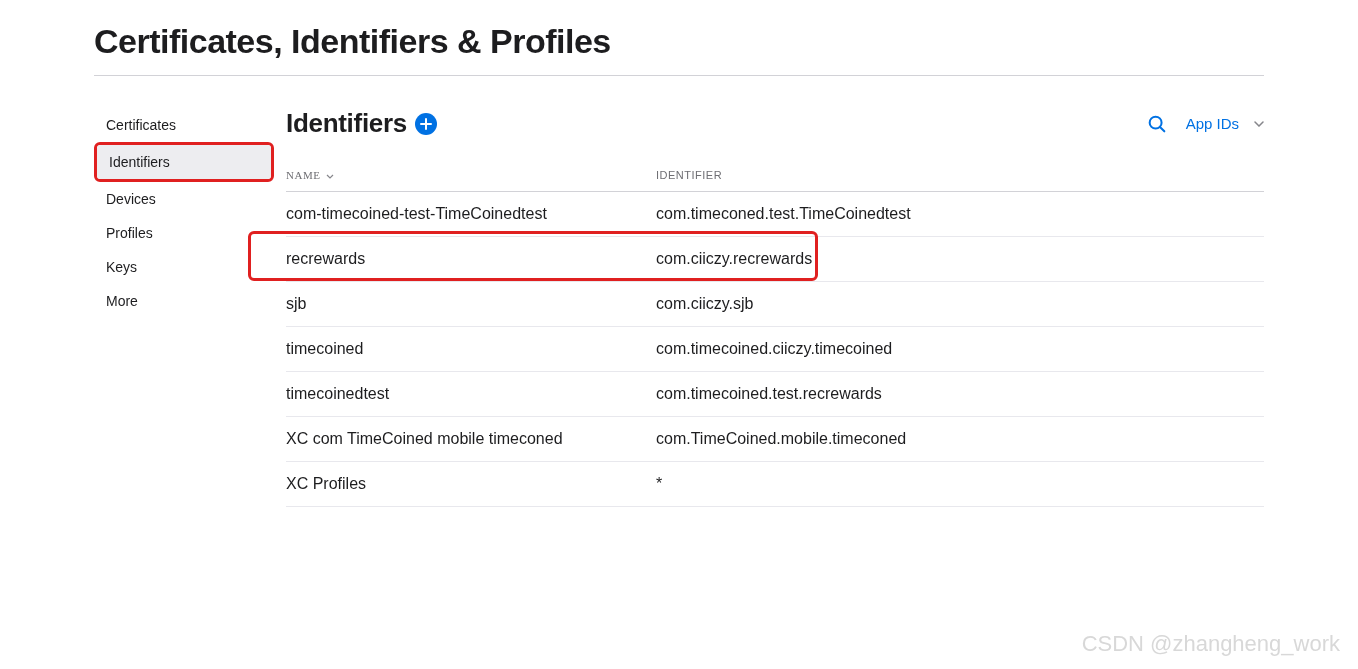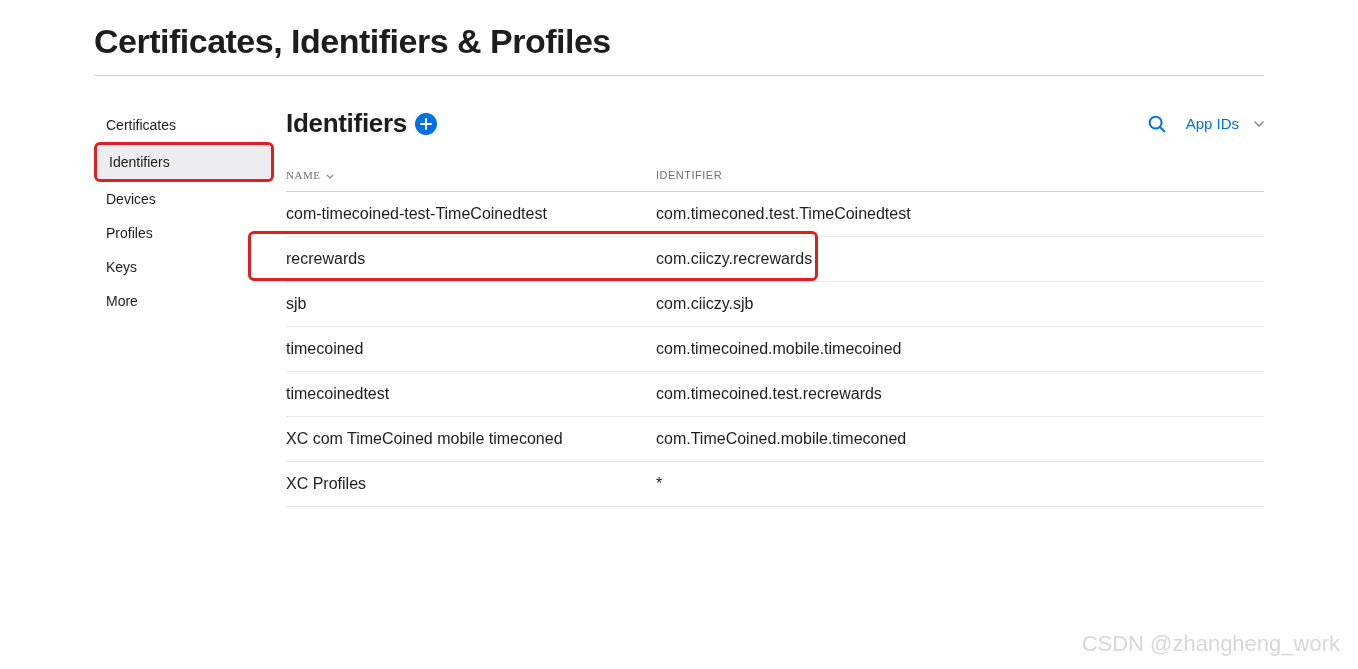--- a/index.html
+++ b/index.html
@@ -221,21 +221,21 @@
             <tr>
               <td style="position: relative;">recrewards<div class="highlight-row-overlay" style="left: -38px; top: -6px; height: 50px; width: 570px; position: absolute;"></div></td>
               <td>com.ciiczy.recrewards</td>
             </tr>
             <tr>
               <td>sjb</td>
               <td>com.ciiczy.sjb</td>
             </tr>
             <tr>
               <td>timecoined</td>
-              <td>com.timecoined.mobile.timecoined</td>
+              <td>com.timecoined.ciiczy.timecoined</td>
             </tr>
             <tr>
               <td>timecoinedtest</td>
               <td>com.timecoined.test.recrewards</td>
             </tr>
             <tr>
               <td>XC com TimeCoined mobile timeconed</td>
               <td>com.TimeCoined.mobile.timeconed</td>
             </tr>
             <tr>

